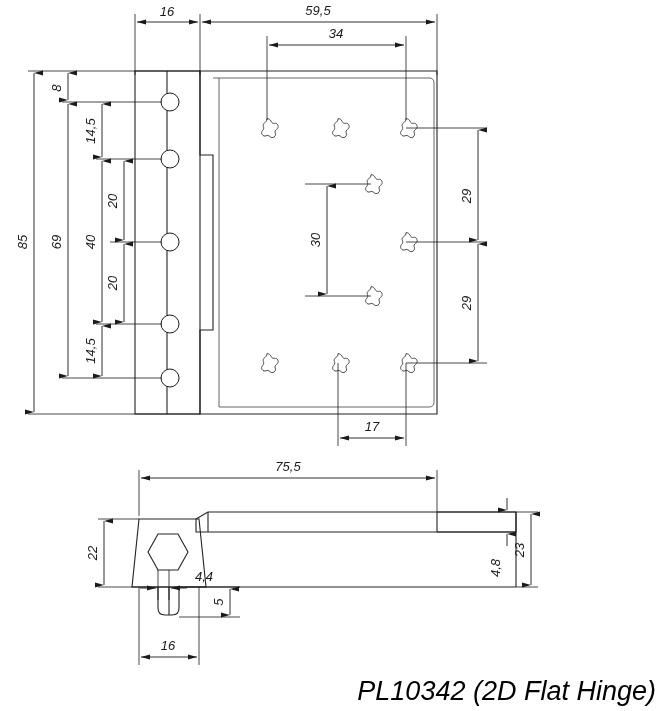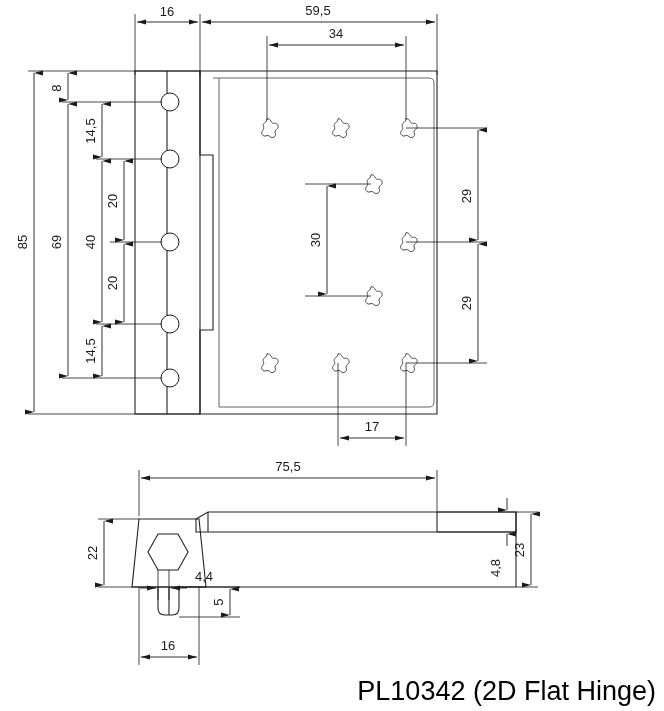--- a/index.html
+++ b/index.html
@@ -14,20 +14,21 @@
     position: relative;
     font-family: "Liberation Sans", sans-serif;
     overflow: hidden;
   }
   #drawing-root {
     position: absolute;
     left: 0;
     top: 0;
     width: 664px;
     height: 615px;
+    font-style: italic;
   }
   svg#tech-drawing {
     display: block;
     width: 664px;
     height: 711px;
     background: #ffffff;
   }
   .outline {
     stroke: #222222;
     stroke-width: 1.1;

